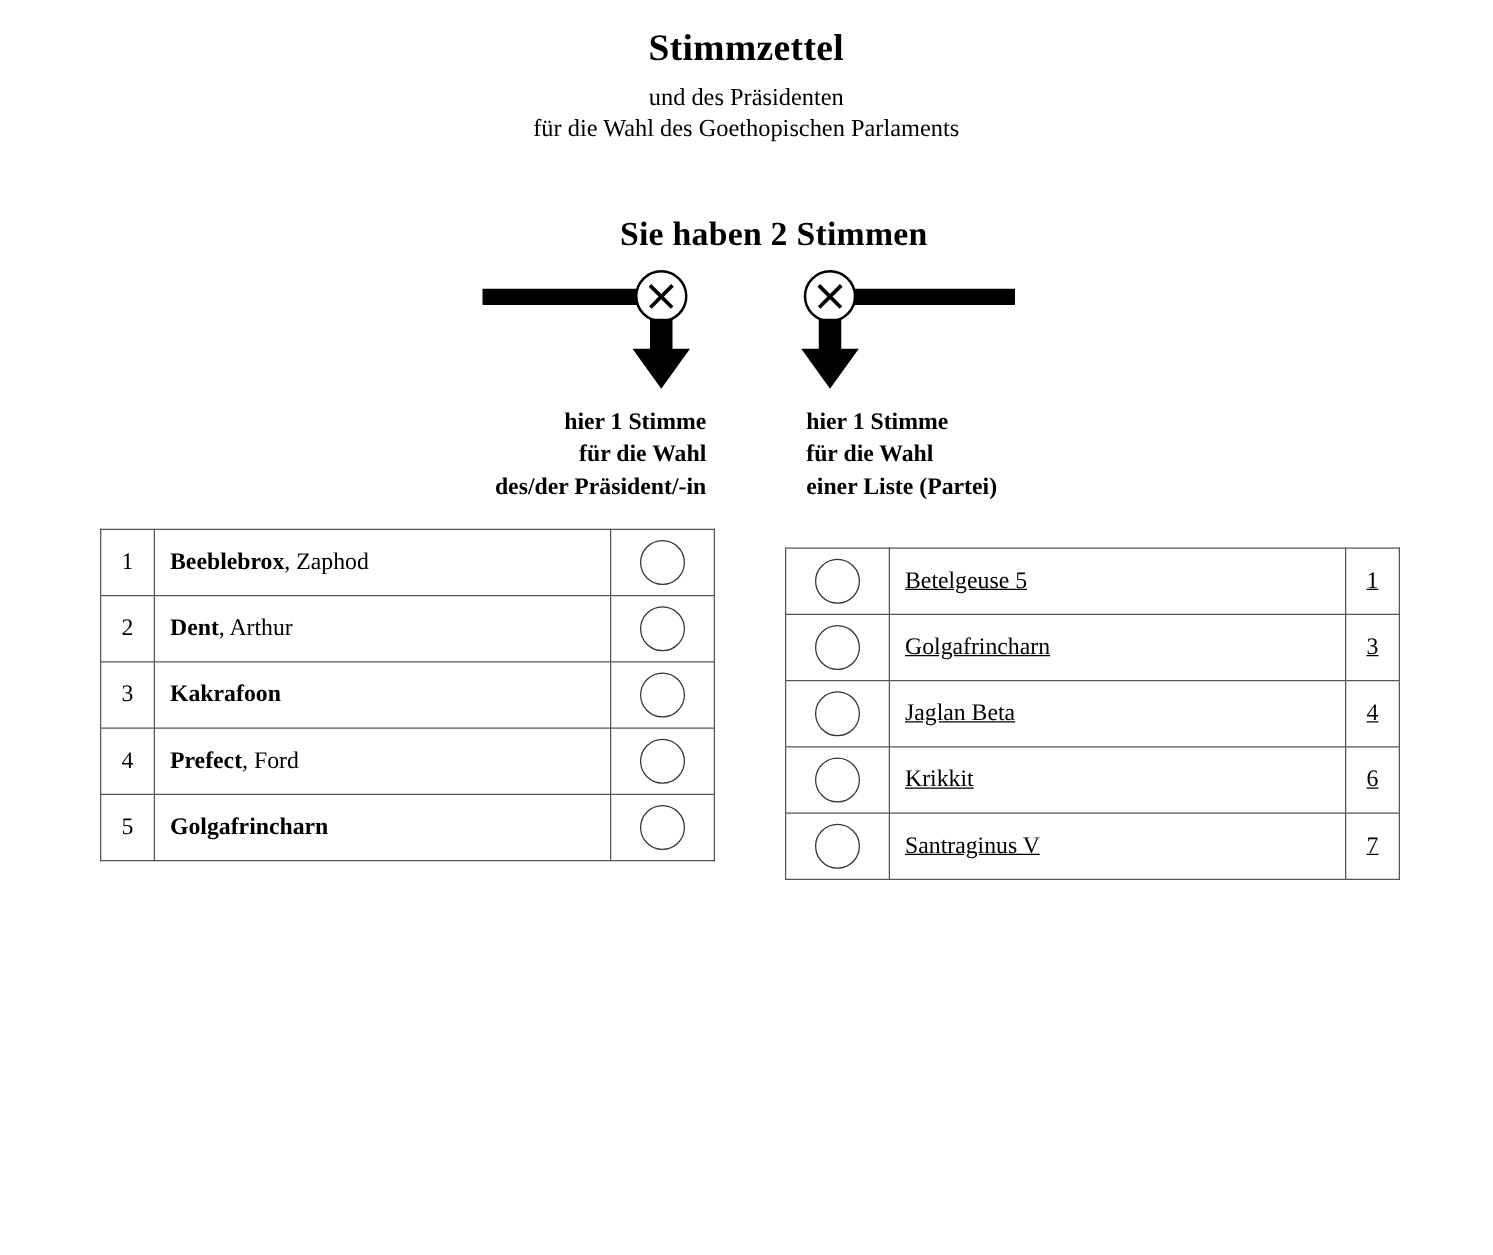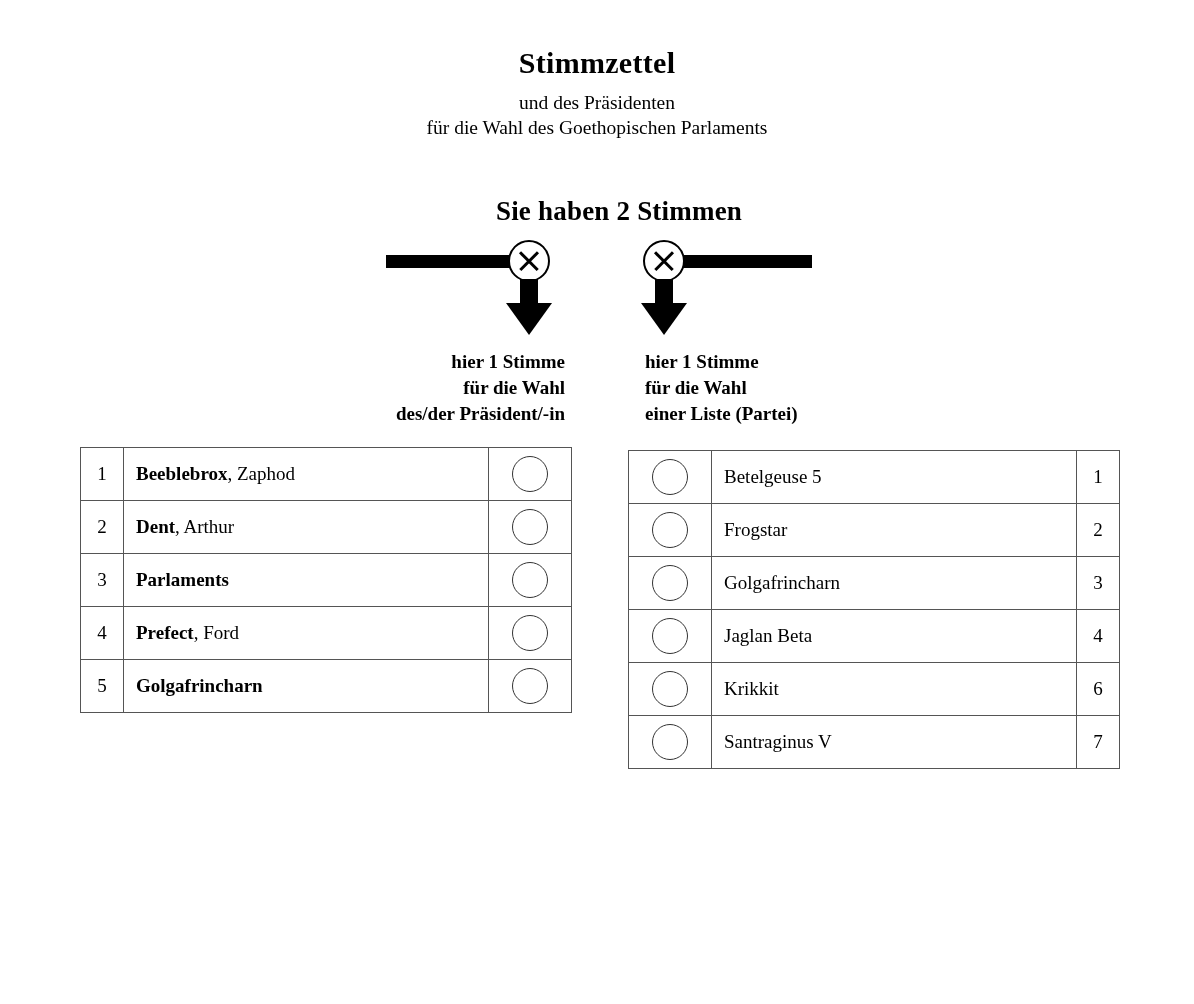--- a/index.html
+++ b/index.html
@@ -13,21 +13,20 @@
     position: relative;
     font-family: "Liberation Serif", serif;
     color: #000000;
     overflow: hidden;
   }
 
   
   .header {
     text-align: center;
     padding-top: 22px;
-    margin-top: 24px;
   }
   .header .title {
     font-size: 30px;
     font-weight: bold;
     letter-spacing: 0.3px;
     margin-bottom: 10px;
   }
   .header .sub {
     font-size: 19.5px;
     line-height: 25px;
@@ -179,21 +178,21 @@
     display: inline-block;
     vertical-align: middle;
     background: transparent;
   }
 
   
   table.president { left: 80px; top: 0; }
   table.president .name-cell { width: 340px; }
 
   
-  table.party { left: 628px; top: 3px; }
+  table.party { left: 628px; top: 15px; text-decoration: underline; }
   table.party .name-cell { width: 340px; }
 </style>
 </head>
 <body>
 
 <div class="header">
   <div class="title">Stimmzettel</div>
   <div class="sub">und des Präsidenten</div>
   <div class="sub">für die Wahl des Goethopischen Parlaments</div>
 </div>
@@ -241,21 +240,21 @@
           <td class="name-cell"><span class="surname">Beeblebrox</span><span>, Zaphod</span></td>
           <td class="circle-cell"><span class="vote-circle"></span></td>
         </tr>
         <tr>
           <td class="num-cell">2</td>
           <td class="name-cell"><span class="surname">Dent</span><span>, Arthur</span></td>
           <td class="circle-cell"><span class="vote-circle"></span></td>
         </tr>
         <tr>
           <td class="num-cell">3</td>
-          <td class="name-cell"><span class="surname">Parlaments</span><span></span></td>
+          <td class="name-cell"><span class="surname">Kakrafoon</span><span></span></td>
           <td class="circle-cell"><span class="vote-circle"></span></td>
         </tr>
         <tr>
           <td class="num-cell">4</td>
           <td class="name-cell"><span class="surname">Prefect</span><span>, Ford</span></td>
           <td class="circle-cell"><span class="vote-circle"></span></td>
         </tr>
         <tr>
           <td class="num-cell">5</td>
           <td class="name-cell"><span class="surname">Golgafrincharn</span><span></span></td>
@@ -266,25 +265,20 @@
 
   <table class="ballot party">
     <tbody id="party-rows">
         <tr>
           <td class="circle-cell"><span class="vote-circle"></span></td>
           <td class="name-cell">Betelgeuse 5</td>
           <td class="num-cell">1</td>
         </tr>
         <tr>
           <td class="circle-cell"><span class="vote-circle"></span></td>
-          <td class="name-cell">Frogstar</td>
-          <td class="num-cell">2</td>
-        </tr>
-        <tr>
-          <td class="circle-cell"><span class="vote-circle"></span></td>
           <td class="name-cell">Golgafrincharn</td>
           <td class="num-cell">3</td>
         </tr>
         <tr>
           <td class="circle-cell"><span class="vote-circle"></span></td>
           <td class="name-cell">Jaglan Beta</td>
           <td class="num-cell">4</td>
         </tr>
         <tr>
           <td class="circle-cell"><span class="vote-circle"></span></td>

